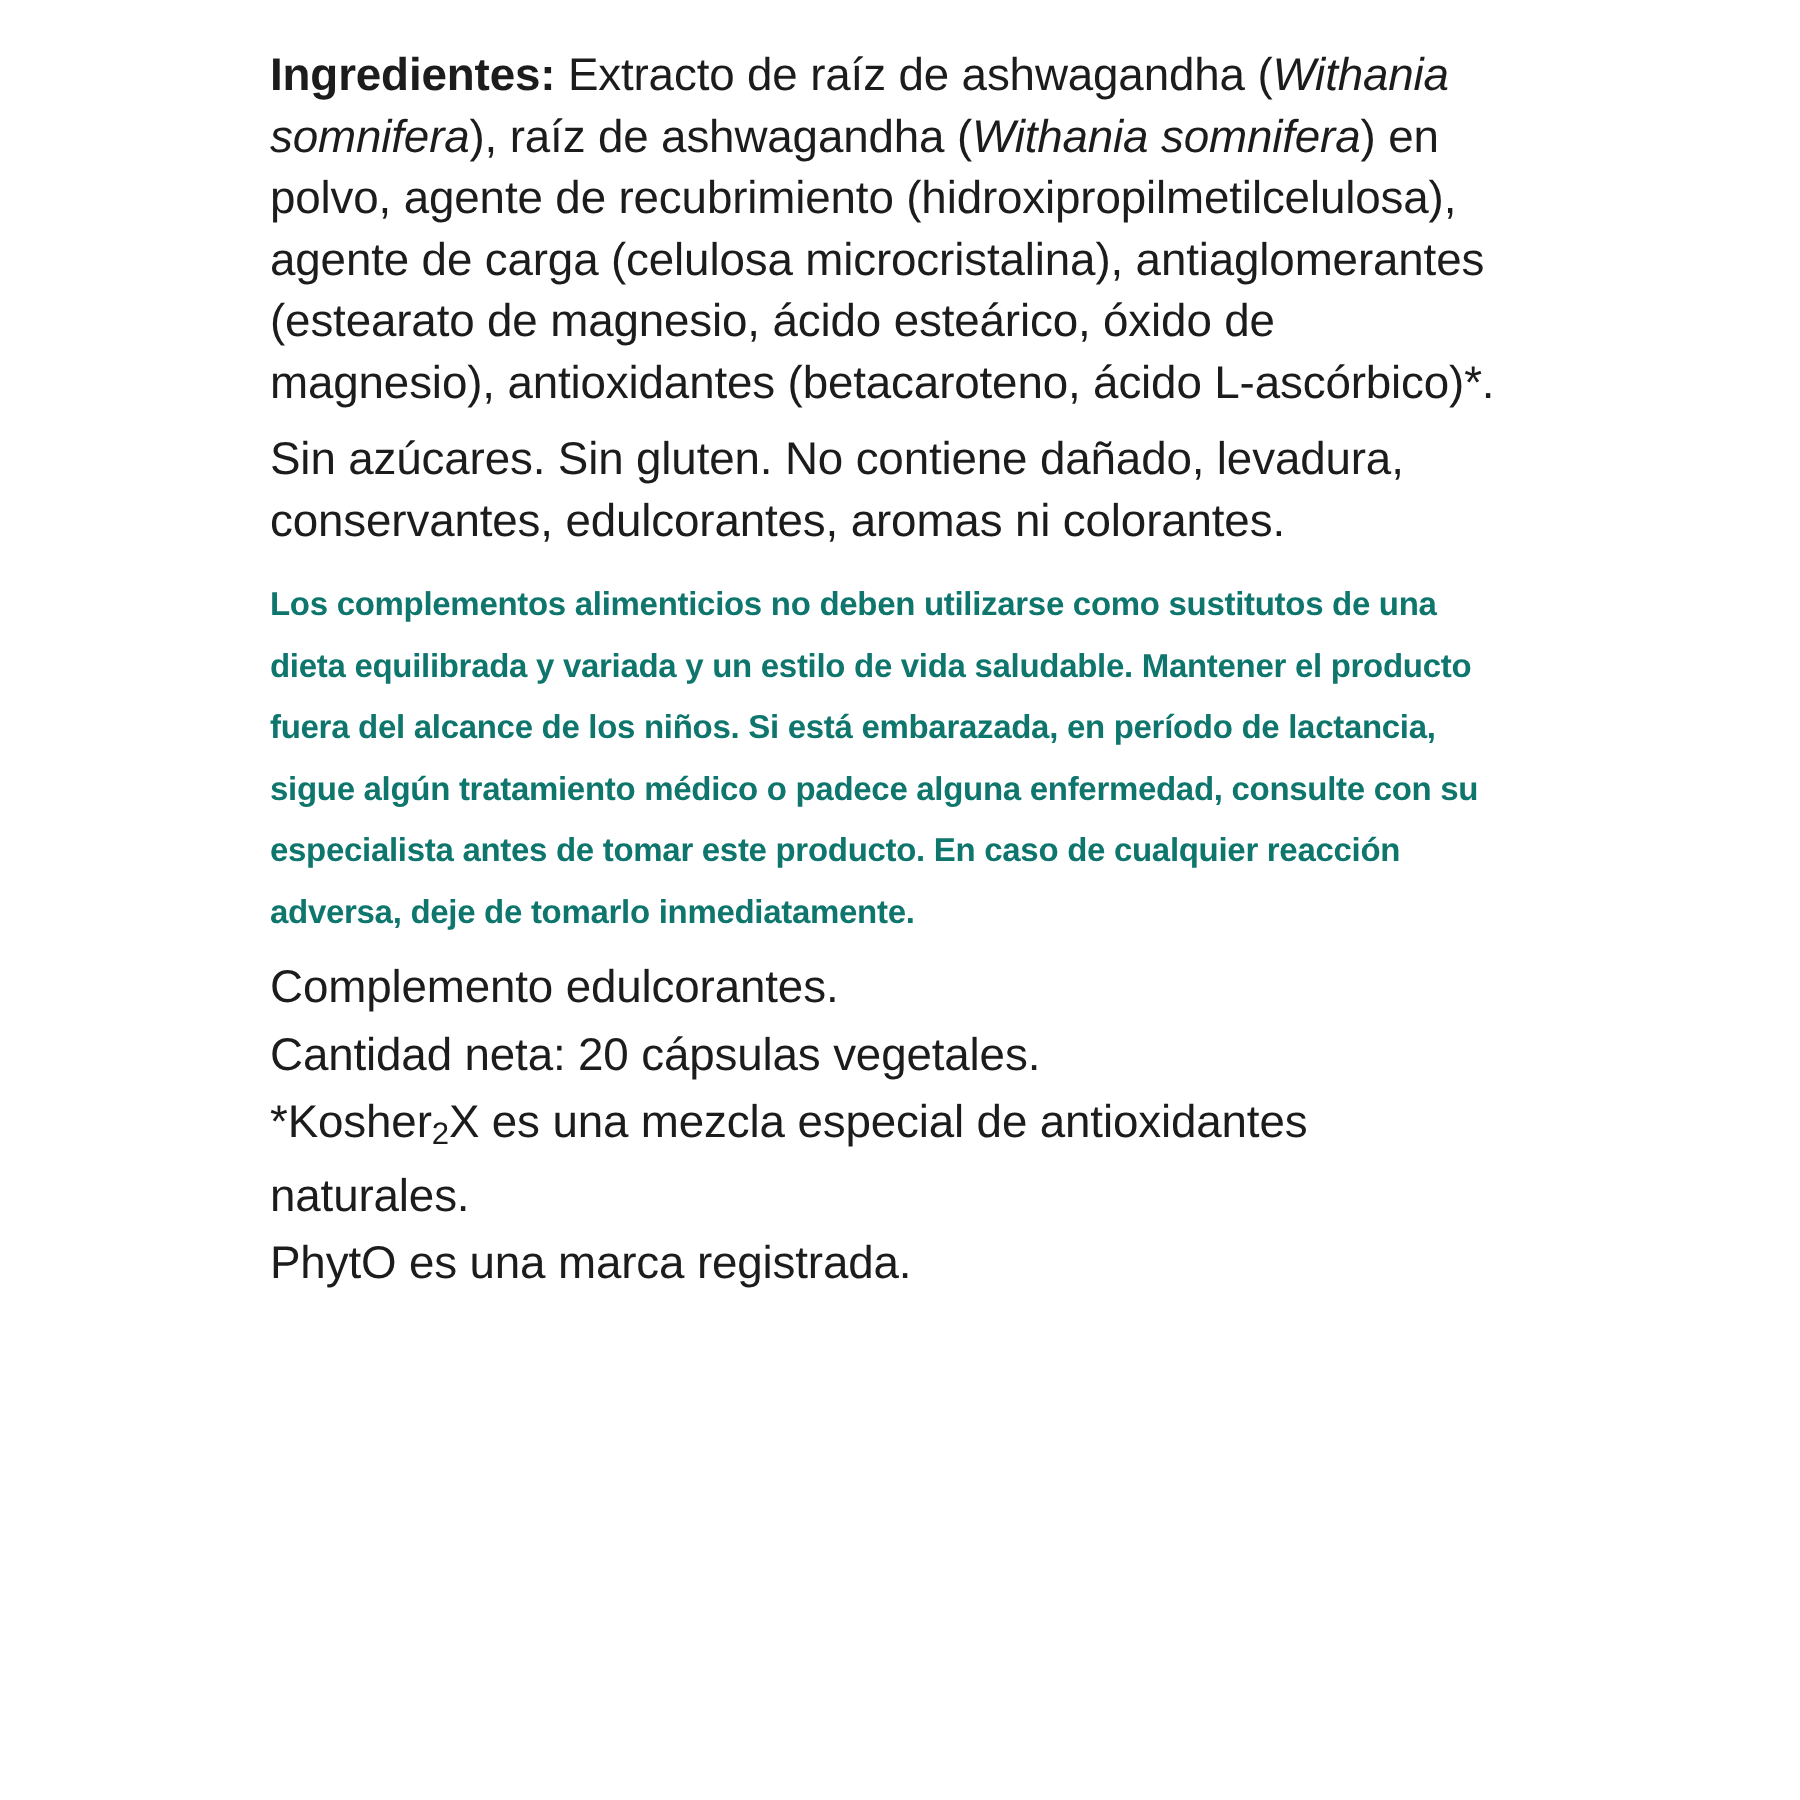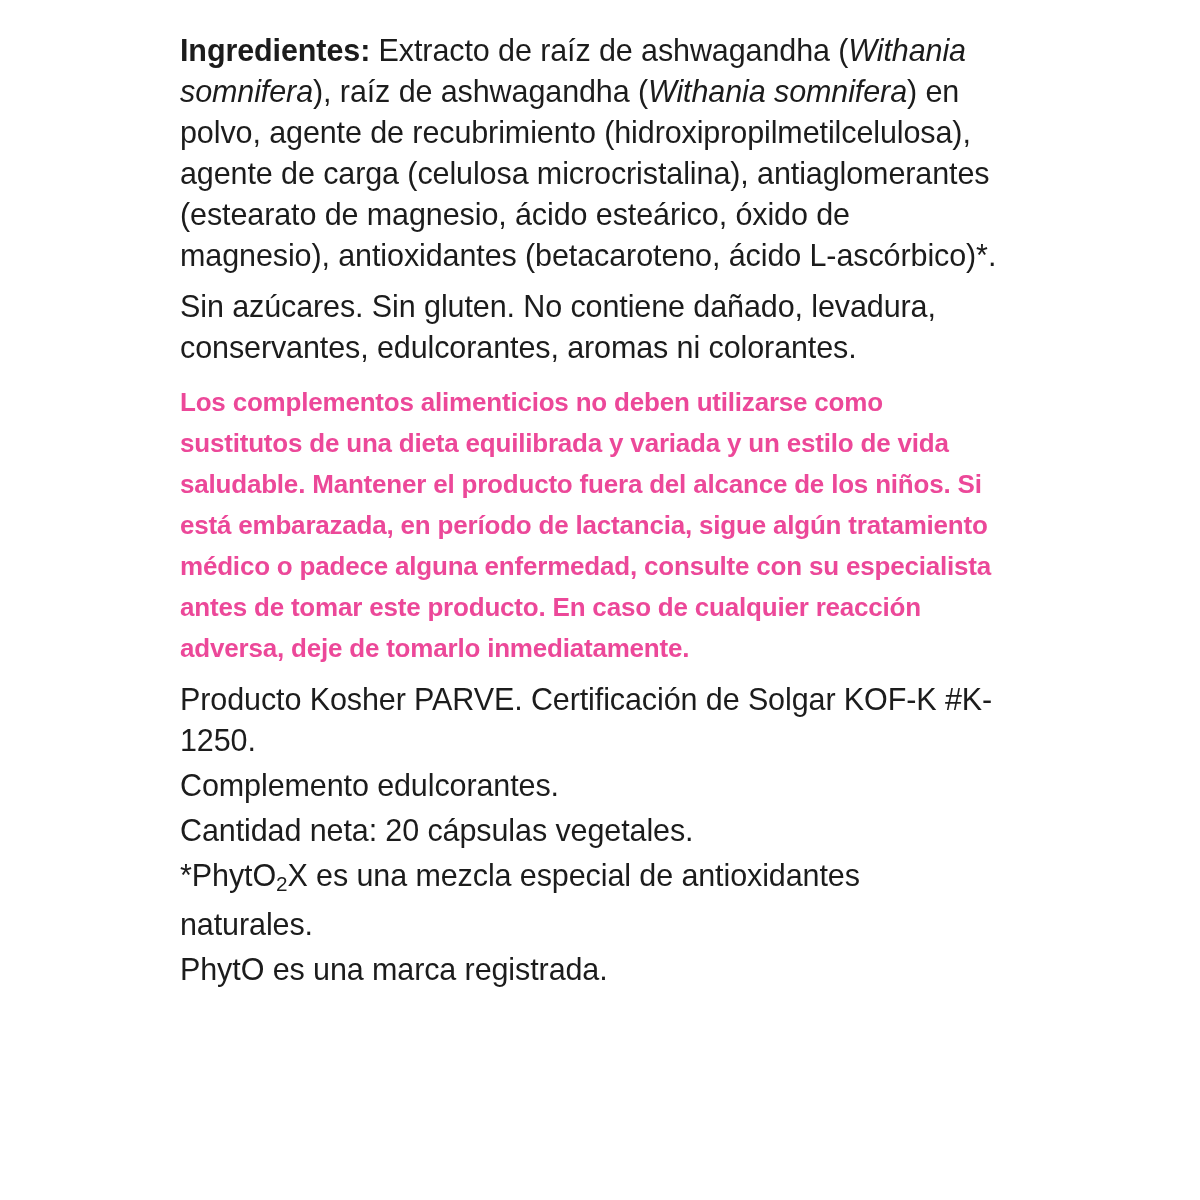--- a/index.html
+++ b/index.html
@@ -33,24 +33,24 @@
     letter-spacing: -0.1px;
     color: #1c1c1c;
   }
   .lead-in {
     font-weight: bold;
   }
   .italic {
     font-style: italic;
   }
   .warning-text {
-    font-size: 26px;
+    font-size: 22px;
     line-height: 41px;
     font-weight: bold;
-    color: #ec4899;
+    color: #0f766e;
     letter-spacing: -0.2px;
   }
   .spacer-sm {
     height: 6px;
   }
   .spacer-md {
     height: 10px;
   }
   .url-text {
     font-size: 30.5px;
@@ -79,35 +79,32 @@
   </div>
 
   <div class="spacer-md"></div>
 
   <div class="block">
     <p class="warning-text">Los complementos alimenticios no deben utilizarse como sustitutos de una dieta equilibrada y variada y un estilo de vida saludable. Mantener el producto fuera del alcance de los niños. Si está embarazada, en período de lactancia, sigue algún tratamiento médico o padece alguna enfermedad, consulte con su especialista antes de tomar este producto. En caso de cualquier reacción adversa, deje de tomarlo inmediatamente.</p>
   </div>
 
   <div class="spacer-sm"></div>
 
-  <div class="block">
-    <p class="body-text">Producto Kosher PARVE. Certificación de Solgar KOF-K #K-1250.</p>
-  </div>
 
   <div class="block">
     <p class="body-text">Complemento edulcorantes.</p>
   </div>
 
   <div class="block">
     <p class="body-text">Cantidad neta: 20 cápsulas vegetales.</p>
   </div>
 
 
   <div class="block">
-    <p class="body-text"><span>*PhytO</span><sub>2</sub><span>X es una mezcla especial de antioxidantes naturales.</span></p>
+    <p class="body-text"><span>*Kosher</span><sub>2</sub><span>X es una mezcla especial de antioxidantes naturales.</span></p>
   </div>
 
   <div class="block">
     <p class="body-text">PhytO es una marca registrada.</p>
   </div>
 
 
 </div>
 
 </body></html>

